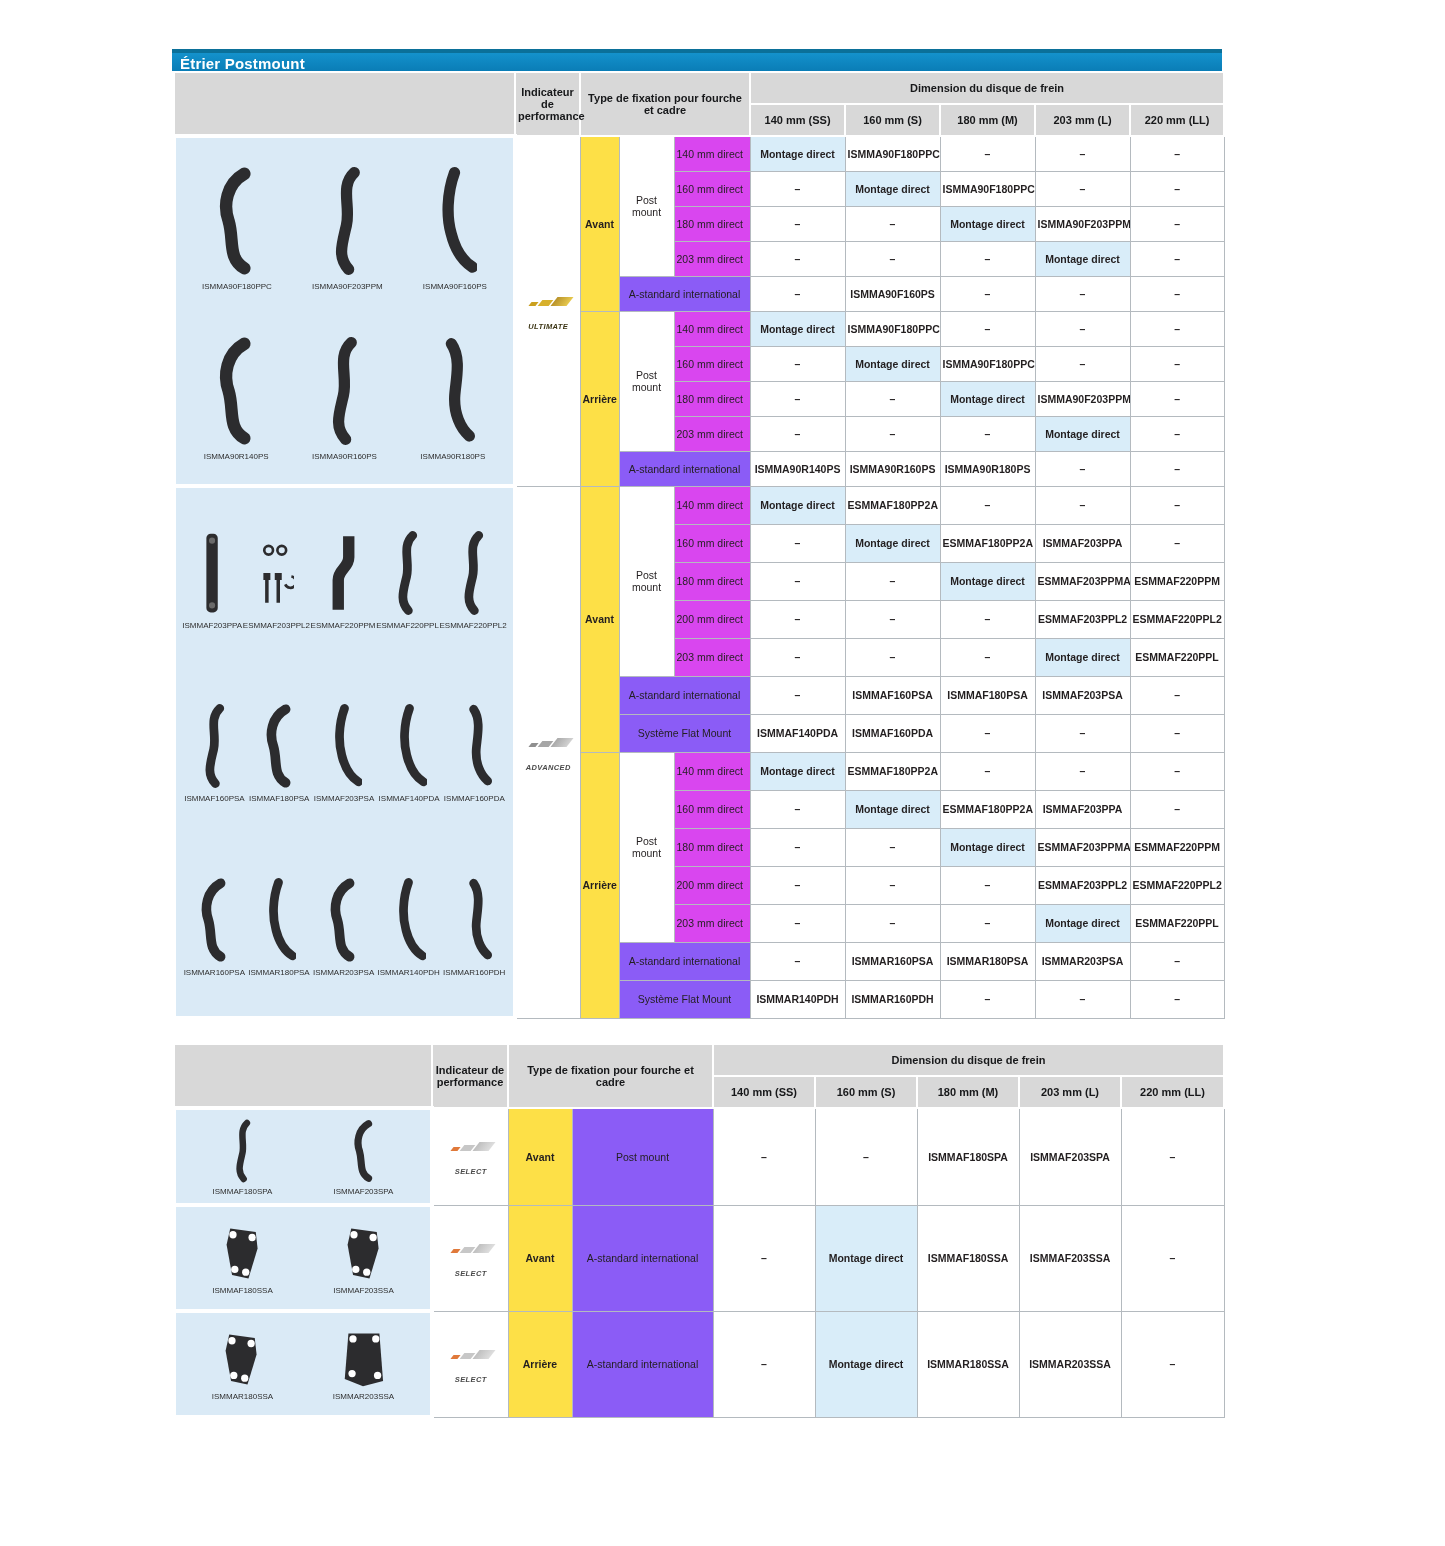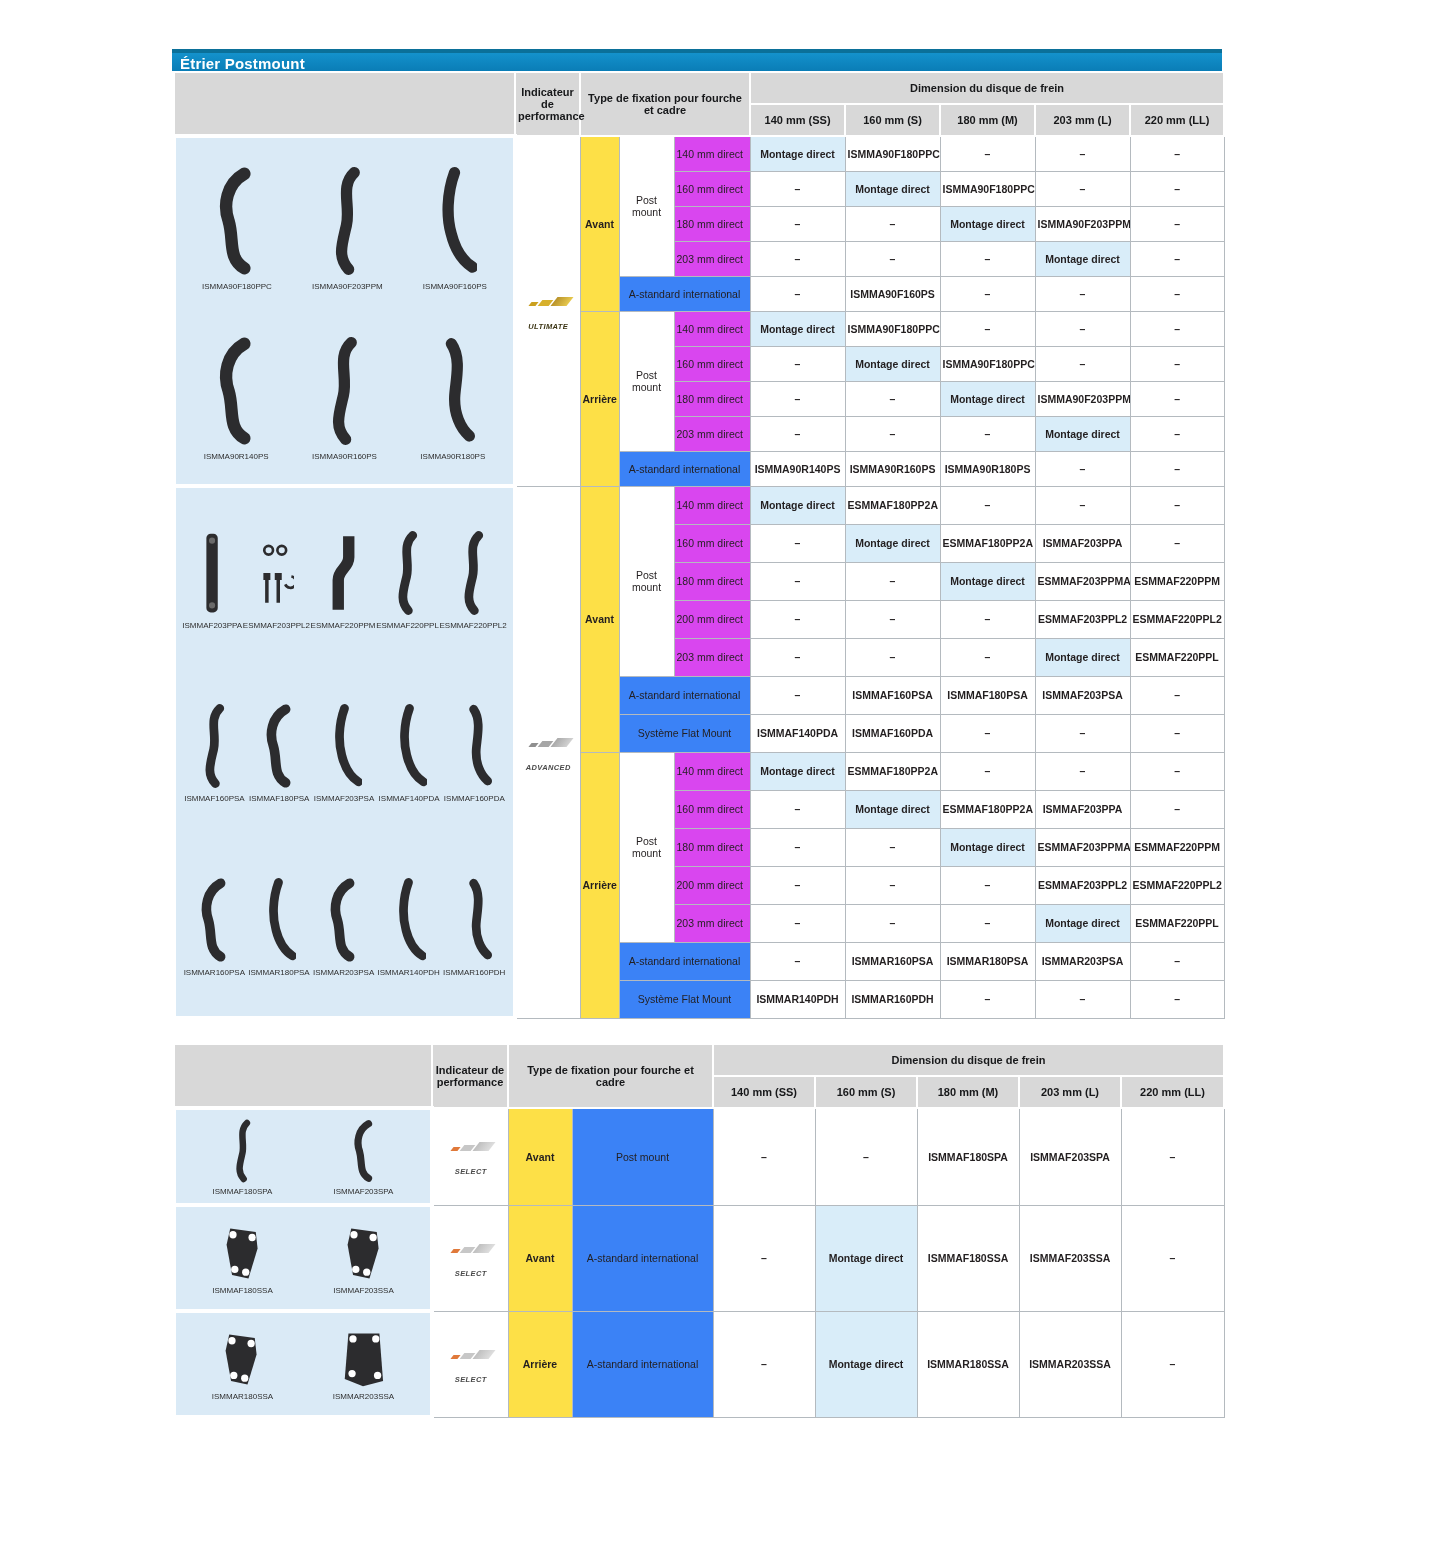--- a/index.html
+++ b/index.html
@@ -12,21 +12,21 @@
   td,th{box-sizing:border-box;padding:0 2px;}
   thead th{background:#d8d8d8;border:2px solid #ffffff;font-size:11px;font-weight:bold;color:#17181a;text-align:center;vertical-align:middle;}
   thead tr{height:32px;}
   tbody td{border:1px solid #b4babf;}
 
   td.val{font-size:10.5px;font-weight:bold;text-align:center;background:#ffffff;white-space:nowrap;overflow:hidden;}
   td.val.hl{background:#d9edf9;}
   td.sizecol{font-size:10.5px;text-align:right;padding-right:7px;background:#d946ef;white-space:nowrap;margin-top:8px;}
   td.orient{font-size:10.5px;font-weight:bold;text-align:center;background:#fde047;}
   td.mount{font-size:10.5px;text-align:center;background:#ffffff;}
-  td.extra{font-size:10.5px;text-align:center;background:#3b82f6;white-space:nowrap;}
+  td.extra{font-size:10.5px;text-align:center;background:#8b5cf6;white-space:nowrap;}
   td.perf{background:#ffffff;text-align:center;vertical-align:middle;}
   td.images{background:#daeaf6;border:4px solid #ffffff;vertical-align:middle;padding:0;}
   .panel{display:flex;flex-direction:column;justify-content:space-around;}
   .panel.ultimate{height:340px;}
   .panel.advanced{height:520px;}
   .figrow{display:flex;justify-content:space-around;align-items:flex-end;padding:2px 6px;}
   .fig{display:flex;flex-direction:column;align-items:center;min-width:0;}
   .fig svg{display:block;}
   .fig .lbl{font-size:8px;color:#2e2e2e;margin-top:2px;white-space:nowrap;}
 

